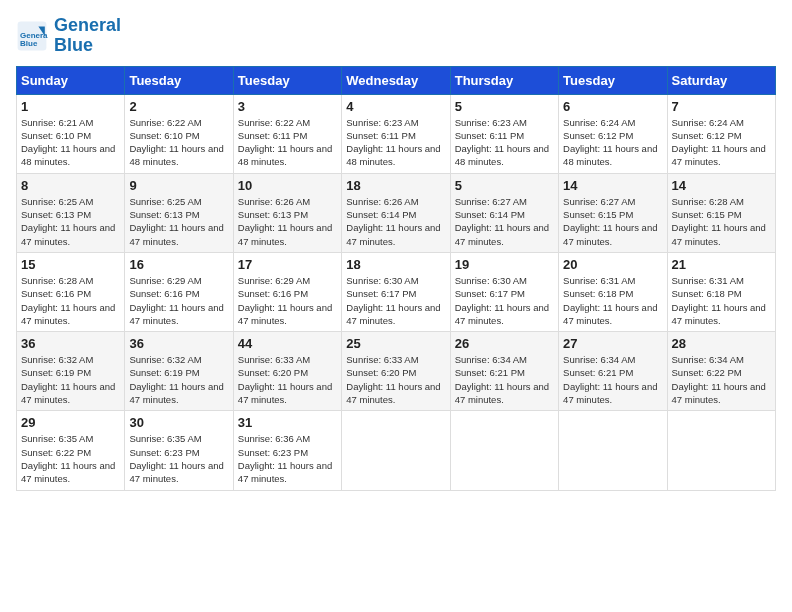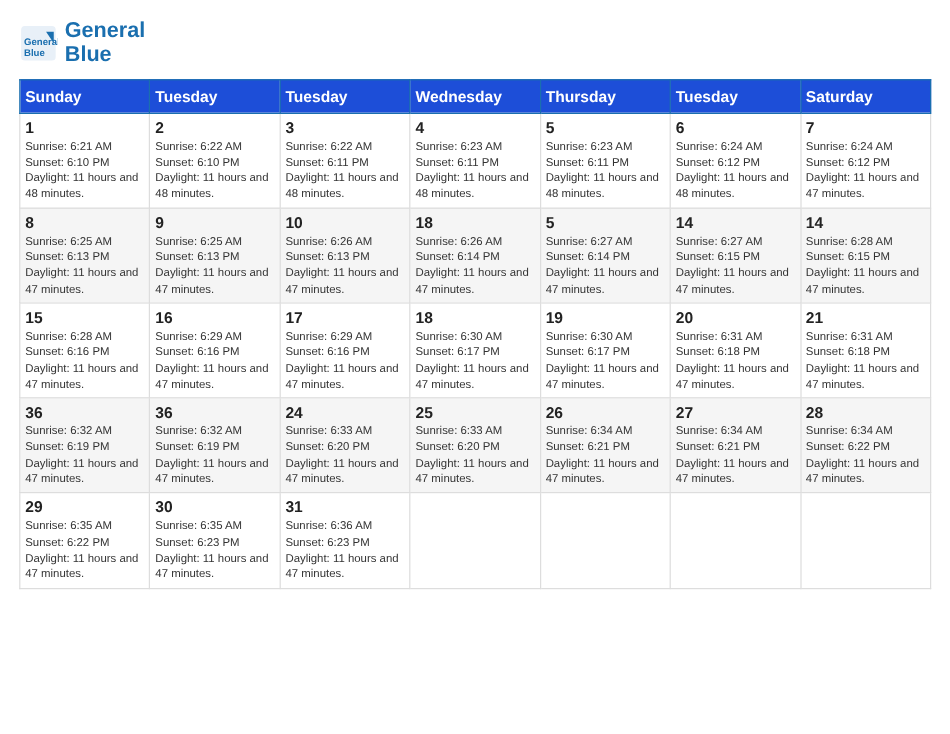--- a/index.html
+++ b/index.html
@@ -224,21 +224,21 @@
         <tr>
           <td>
           <span class="day-num">36</span>
           <span class="day-info">Sunrise: 6:32 AM<br>Sunset: 6:19 PM<br>Daylight: 11 hours and 47 minutes.</span>
         </td>
           <td>
           <span class="day-num">36</span>
           <span class="day-info">Sunrise: 6:32 AM<br>Sunset: 6:19 PM<br>Daylight: 11 hours and 47 minutes.</span>
         </td>
           <td>
-          <span class="day-num">24</span>
+          <span class="day-num">44</span>
           <span class="day-info">Sunrise: 6:33 AM<br>Sunset: 6:20 PM<br>Daylight: 11 hours and 47 minutes.</span>
         </td>
           <td>
           <span class="day-num">25</span>
           <span class="day-info">Sunrise: 6:33 AM<br>Sunset: 6:20 PM<br>Daylight: 11 hours and 47 minutes.</span>
         </td>
           <td>
           <span class="day-num">26</span>
           <span class="day-info">Sunrise: 6:34 AM<br>Sunset: 6:21 PM<br>Daylight: 11 hours and 47 minutes.</span>
         </td>

